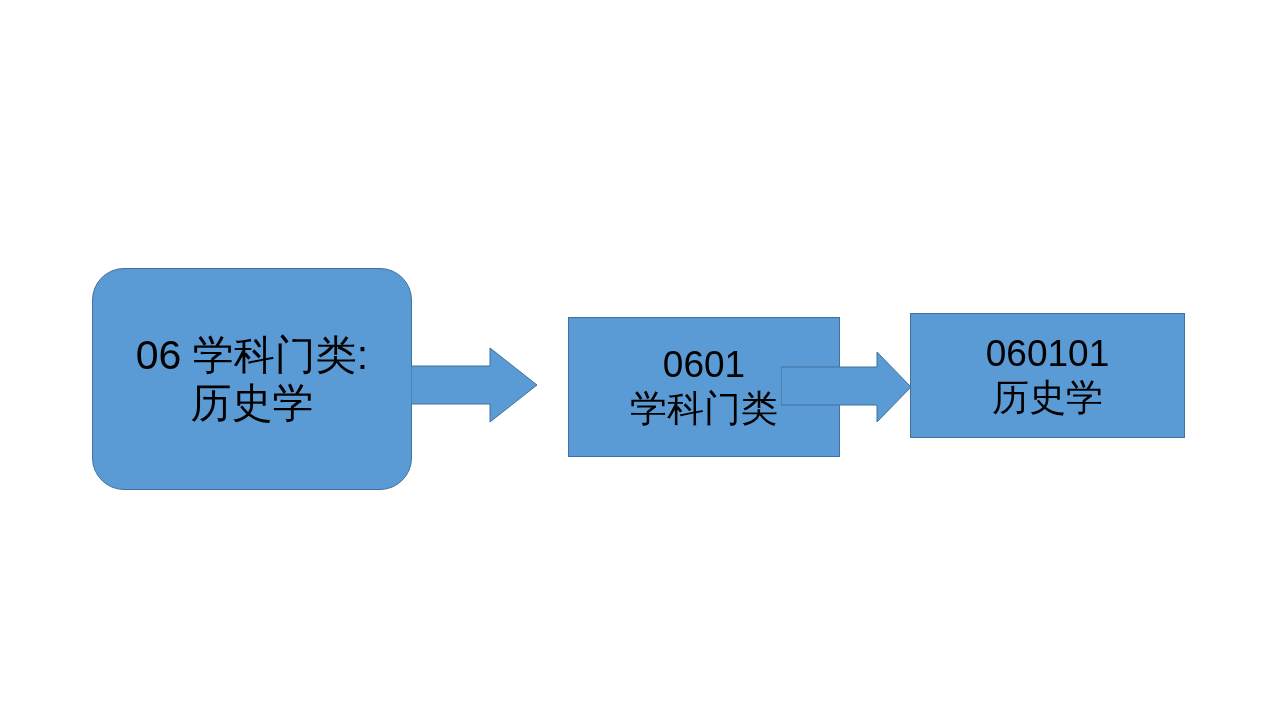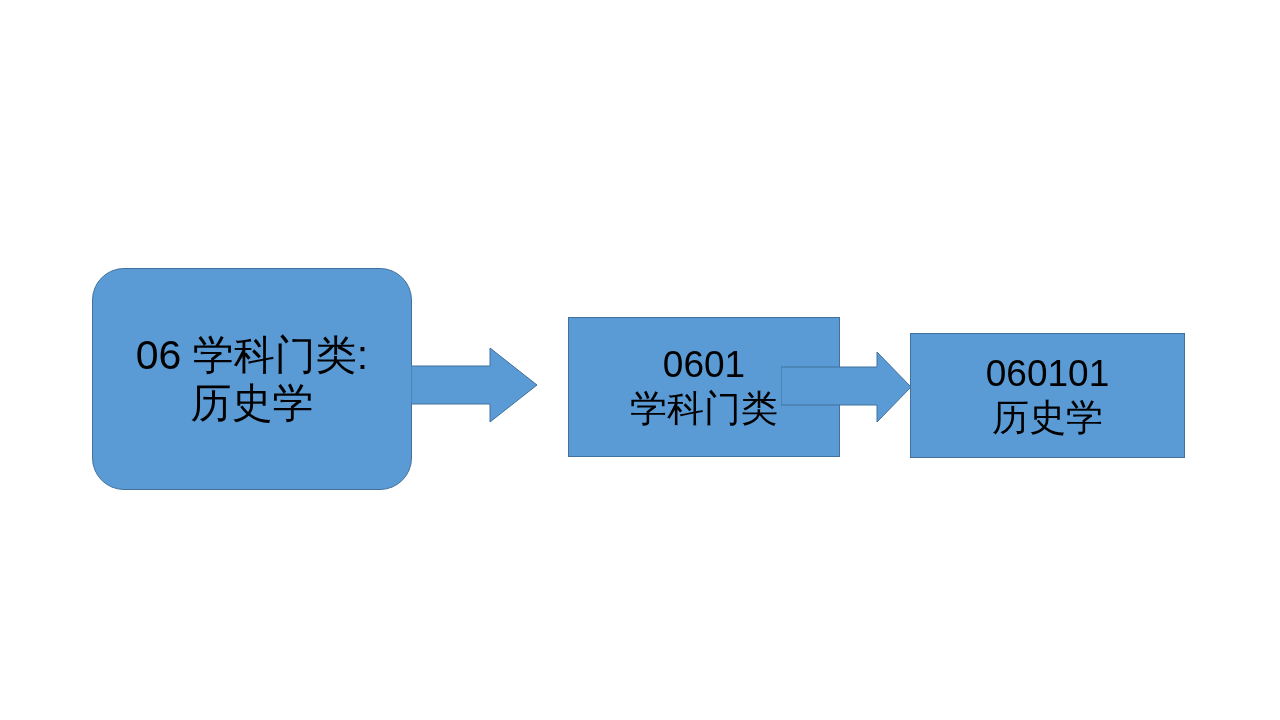--- a/index.html
+++ b/index.html
@@ -57,21 +57,20 @@
     margin-left: 28px;
   }
 
   
   #node-major {
     left: 910px;
     top: 313px;
     width: 275px;
     height: 125px;
     font-size: 37px;
-    margin-top: 20px;
   }
 
   .node .num { display: block; }
   .node .name { display: block; }
 
   
   .arrow {
     position: absolute;
     display: block;
   }

